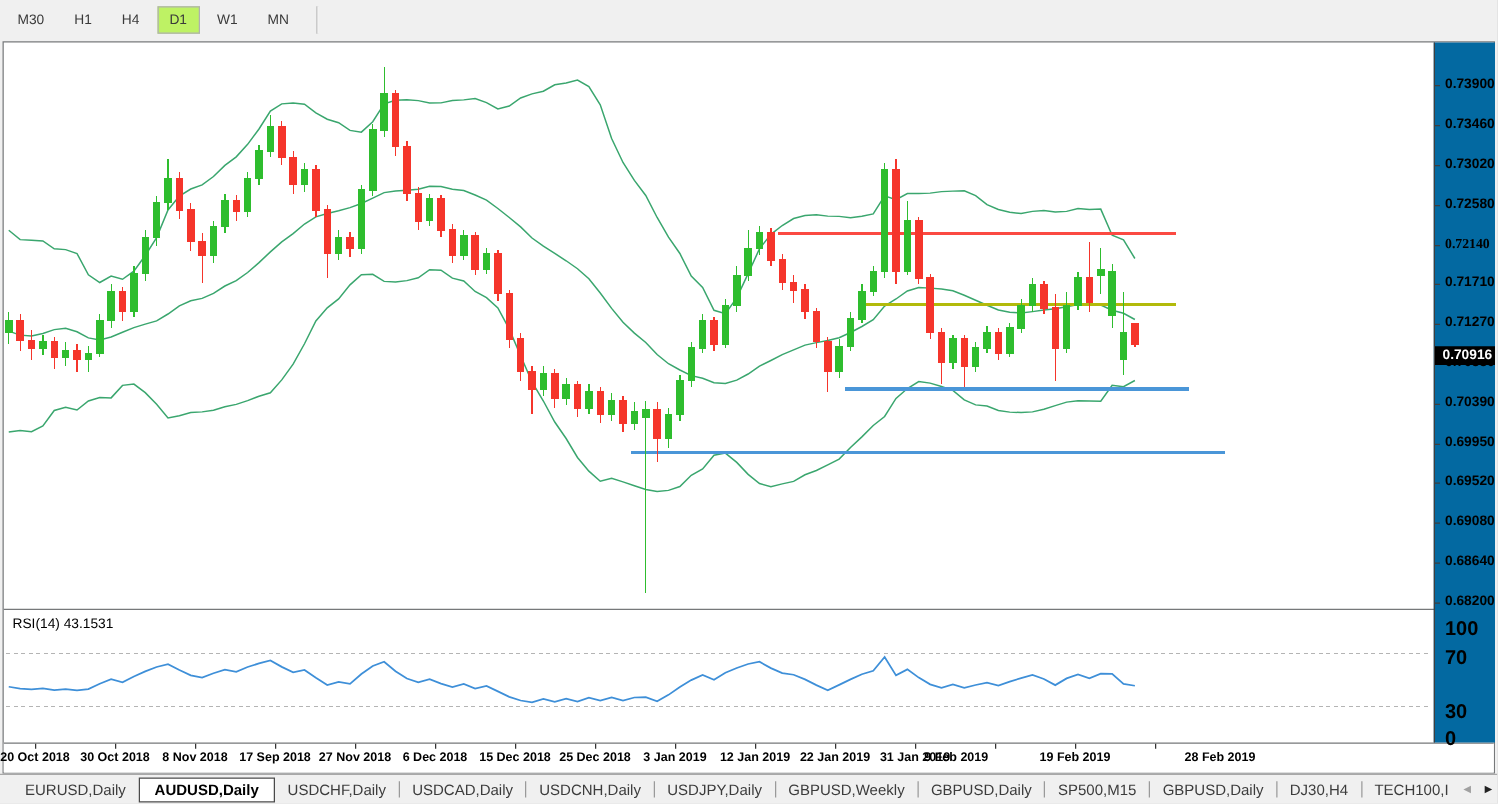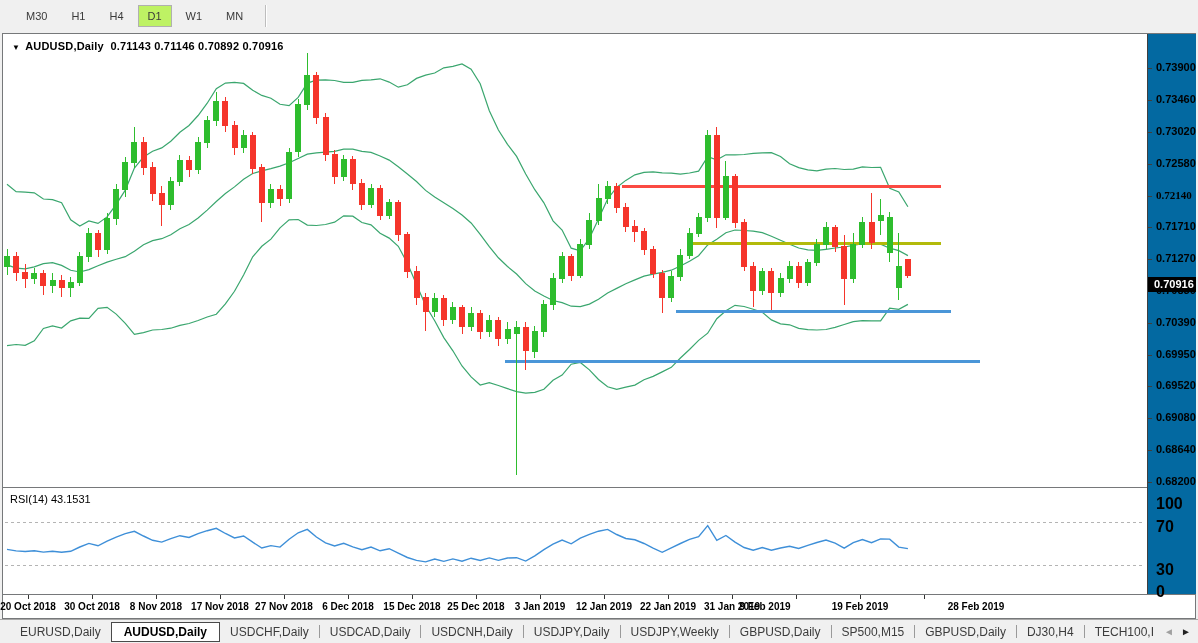--- a/index.html
+++ b/index.html
@@ -1,21 +1,21 @@
 <!DOCTYPE html>
 <html><head>
 <meta charset="utf-8">
 <style>
   html,body{margin:0;padding:0;background:#d8d8d8;}
   #app{position:relative;width:1198px;height:643px;background:#f0f0f0;
        font-family:"Liberation Sans",sans-serif;overflow:hidden;user-select:none;}
 
   
   .toolbar{position:absolute;left:0;top:0;width:100%;height:32px;display:flex;
-           align-items:center;padding-left:16px;box-sizing:border-box;gap:4px;}
+           align-items:center;padding-left:4px;box-sizing:border-box;gap:4px;}
   .tf-btn{font-size:11px;color:#3a3a3a;padding:4px 9px;border:1px solid transparent;cursor:default;}
   .tf-btn.active{background:#bef264;border:1px solid #b0b0b0;}
   .toolbar-sep{width:1px;height:22px;background:#bdbdbd;border-right:1px solid #ffffff;margin-left:8px;}
 
   
   .chart-window{position:absolute;left:2px;top:33px;width:1192px;height:584px;
                 background:#ffffff;border:1px solid #76787a;}
   .main-pane{position:absolute;left:0;top:0;width:1144px;height:453px;}
   .main-pane svg,.rsi-pane svg{position:absolute;left:0;top:0;}
   .chart-title{position:absolute;left:9px;top:6px;font-size:11px;font-weight:bold;color:#000;
@@ -274,23 +274,20 @@
             <line x1="877.6" y1="164.5" x2="877.6" y2="200.8" stroke="#2ebd2e" stroke-width="1"></line>
             <rect x="875.1" y="181.9" width="5" height="4.4" fill="#2ebd2e" stroke="#2ebd2e"></rect>
             <line x1="886.7" y1="177.5" x2="886.7" y2="228.4" stroke="#2ebd2e" stroke-width="1"></line>
             <rect x="884.2" y="183.3" width="5" height="34.9" fill="#2ebd2e" stroke="#2ebd2e"></rect>
             <line x1="895.8" y1="199.3" x2="895.8" y2="266.1" stroke="#2ebd2e" stroke-width="1"></line>
             <rect x="893.3" y="232.0" width="5" height="21.8" fill="#2ebd2e" stroke="#2ebd2e"></rect>
             <line x1="904.9" y1="225.0" x2="904.9" y2="243.5" stroke="#f5352b" stroke-width="1"></line>
             <rect x="902.4" y="225.2" width="5" height="16.5" fill="#f5352b" stroke="#f5352b"></rect>
           </g>
         </svg>
-      <div class="chart-title">
-        <span class="dropdown-icon">▼</span><span>AUDUSD,Daily</span>&nbsp;&nbsp;<span>0.71143 0.71146 0.70892 0.70916</span>
-      </div>
     </div>
 
     <div class="pane-sep"></div>
 
     <div class="rsi-pane">
       <svg id="rsi-svg" width="1144" height="105">
           <line x1="2" y1="33.8" x2="1142" y2="33.8" stroke="#b4b4b4" stroke-width="1" stroke-dasharray="3 3" shape-rendering="crispEdges"></line>
           <line x1="2" y1="76.2" x2="1142" y2="76.2" stroke="#b4b4b4" stroke-width="1" stroke-dasharray="3 3" shape-rendering="crispEdges"></line>
           <path d="M4.0,60.4 L13.1,61.9 L22.2,62.5 L31.3,61.8 L40.4,63.1 L49.5,62.3 L58.6,63.2 L67.7,62.3 L76.8,58.0 L85.9,54.4 L95.0,56.8 L104.1,52.2 L113.2,48.1 L122.3,44.6 L131.4,42.3 L140.5,47.0 L149.6,51.3 L158.7,53.1 L167.8,49.6 L176.9,46.7 L186.0,48.4 L195.1,44.6 L204.2,41.7 L213.3,39.3 L222.4,44.5 L231.5,48.9 L240.6,47.0 L249.7,53.2 L258.8,59.0 L267.9,56.6 L277.0,58.1 L286.1,50.2 L295.2,43.8 L304.3,40.4 L313.4,48.0 L322.5,53.8 L331.6,56.9 L340.7,54.3 L349.8,57.9 L358.9,60.7 L368.0,58.1 L377.1,61.8 L386.2,59.7 L395.3,64.1 L404.4,68.5 L413.5,71.4 L422.6,72.9 L431.7,70.1 L440.8,72.4 L449.9,69.9 L459.0,72.2 L468.1,69.2 L477.2,71.5 L486.3,68.9 L495.4,71.4 L504.5,69.0 L513.6,68.7 L522.7,72.1 L531.8,66.9 L540.9,60.6 L550.0,55.1 L559.1,51.0 L568.2,54.8 L577.3,49.2 L586.4,45.4 L595.5,42.2 L604.6,40.4 L613.7,45.5 L622.8,49.5 L631.9,50.8 L641.0,54.5 L650.1,59.1 L659.2,63.3 L668.3,58.9 L677.4,54.5 L686.5,50.4 L695.6,47.6 L704.7,36.6 L713.8,51.3 L722.9,46.5 L732.0,53.1 L741.1,58.5 L750.2,61.2 L759.3,58.6 L768.4,61.2 L777.5,59.0 L786.6,57.2 L795.7,59.5 L804.8,56.3 L813.9,53.5 L823.0,51.0 L832.1,54.2 L841.2,59.1 L850.3,53.7 L859.4,50.5 L868.5,53.7 L877.6,49.9 L886.7,50.1 L895.8,58.1 L904.9,59.6" fill="none" stroke="#3e8fd8" stroke-width="1.4"></path>
         </svg>
@@ -298,21 +295,21 @@
     </div>
 
     <div class="date-axis" id="date-axis">
         <div class="date-tick" style="left: 25px;"></div>
         <div class="date-label" style="left: 25px;">20 Oct 2018</div>
         <div class="date-tick" style="left: 89px;"></div>
         <div class="date-label" style="left: 89px;">30 Oct 2018</div>
         <div class="date-tick" style="left: 153px;"></div>
         <div class="date-label" style="left: 153px;">8 Nov 2018</div>
         <div class="date-tick" style="left: 217px;"></div>
-        <div class="date-label" style="left: 217px;">17 Nov 2018</div>
+        <div class="date-label" style="left: 217px;">17 Sep 2018</div>
         <div class="date-tick" style="left: 281px;"></div>
         <div class="date-label" style="left: 281px;">27 Nov 2018</div>
         <div class="date-tick" style="left: 345px;"></div>
         <div class="date-label" style="left: 345px;">6 Dec 2018</div>
         <div class="date-tick" style="left: 409px;"></div>
         <div class="date-label" style="left: 409px;">15 Dec 2018</div>
         <div class="date-tick" style="left: 473px;"></div>
         <div class="date-label" style="left: 473px;">25 Dec 2018</div>
         <div class="date-tick" style="left: 537px;"></div>
         <div class="date-label" style="left: 537px;">3 Jan 2019</div>
@@ -372,21 +369,21 @@
       <span class="tab">EURUSD,Daily</span>
       <span class="tab active">AUDUSD,Daily</span>
       <span class="tab">USDCHF,Daily</span>
       <span class="tab-div"></span>
       <span class="tab">USDCAD,Daily</span>
       <span class="tab-div"></span>
       <span class="tab">USDCNH,Daily</span>
       <span class="tab-div"></span>
       <span class="tab">USDJPY,Daily</span>
       <span class="tab-div"></span>
-      <span class="tab">USDJPY,Weekly</span>
+      <span class="tab">GBPUSD,Weekly</span>
       <span class="tab-div"></span>
       <span class="tab">GBPUSD,Daily</span>
       <span class="tab-div"></span>
       <span class="tab">SP500,M15</span>
       <span class="tab-div"></span>
       <span class="tab">GBPUSD,Daily</span>
       <span class="tab-div"></span>
       <span class="tab">DJ30,H4</span>
       <span class="tab-div"></span>
       <span class="tab">TECH100,I</span>

